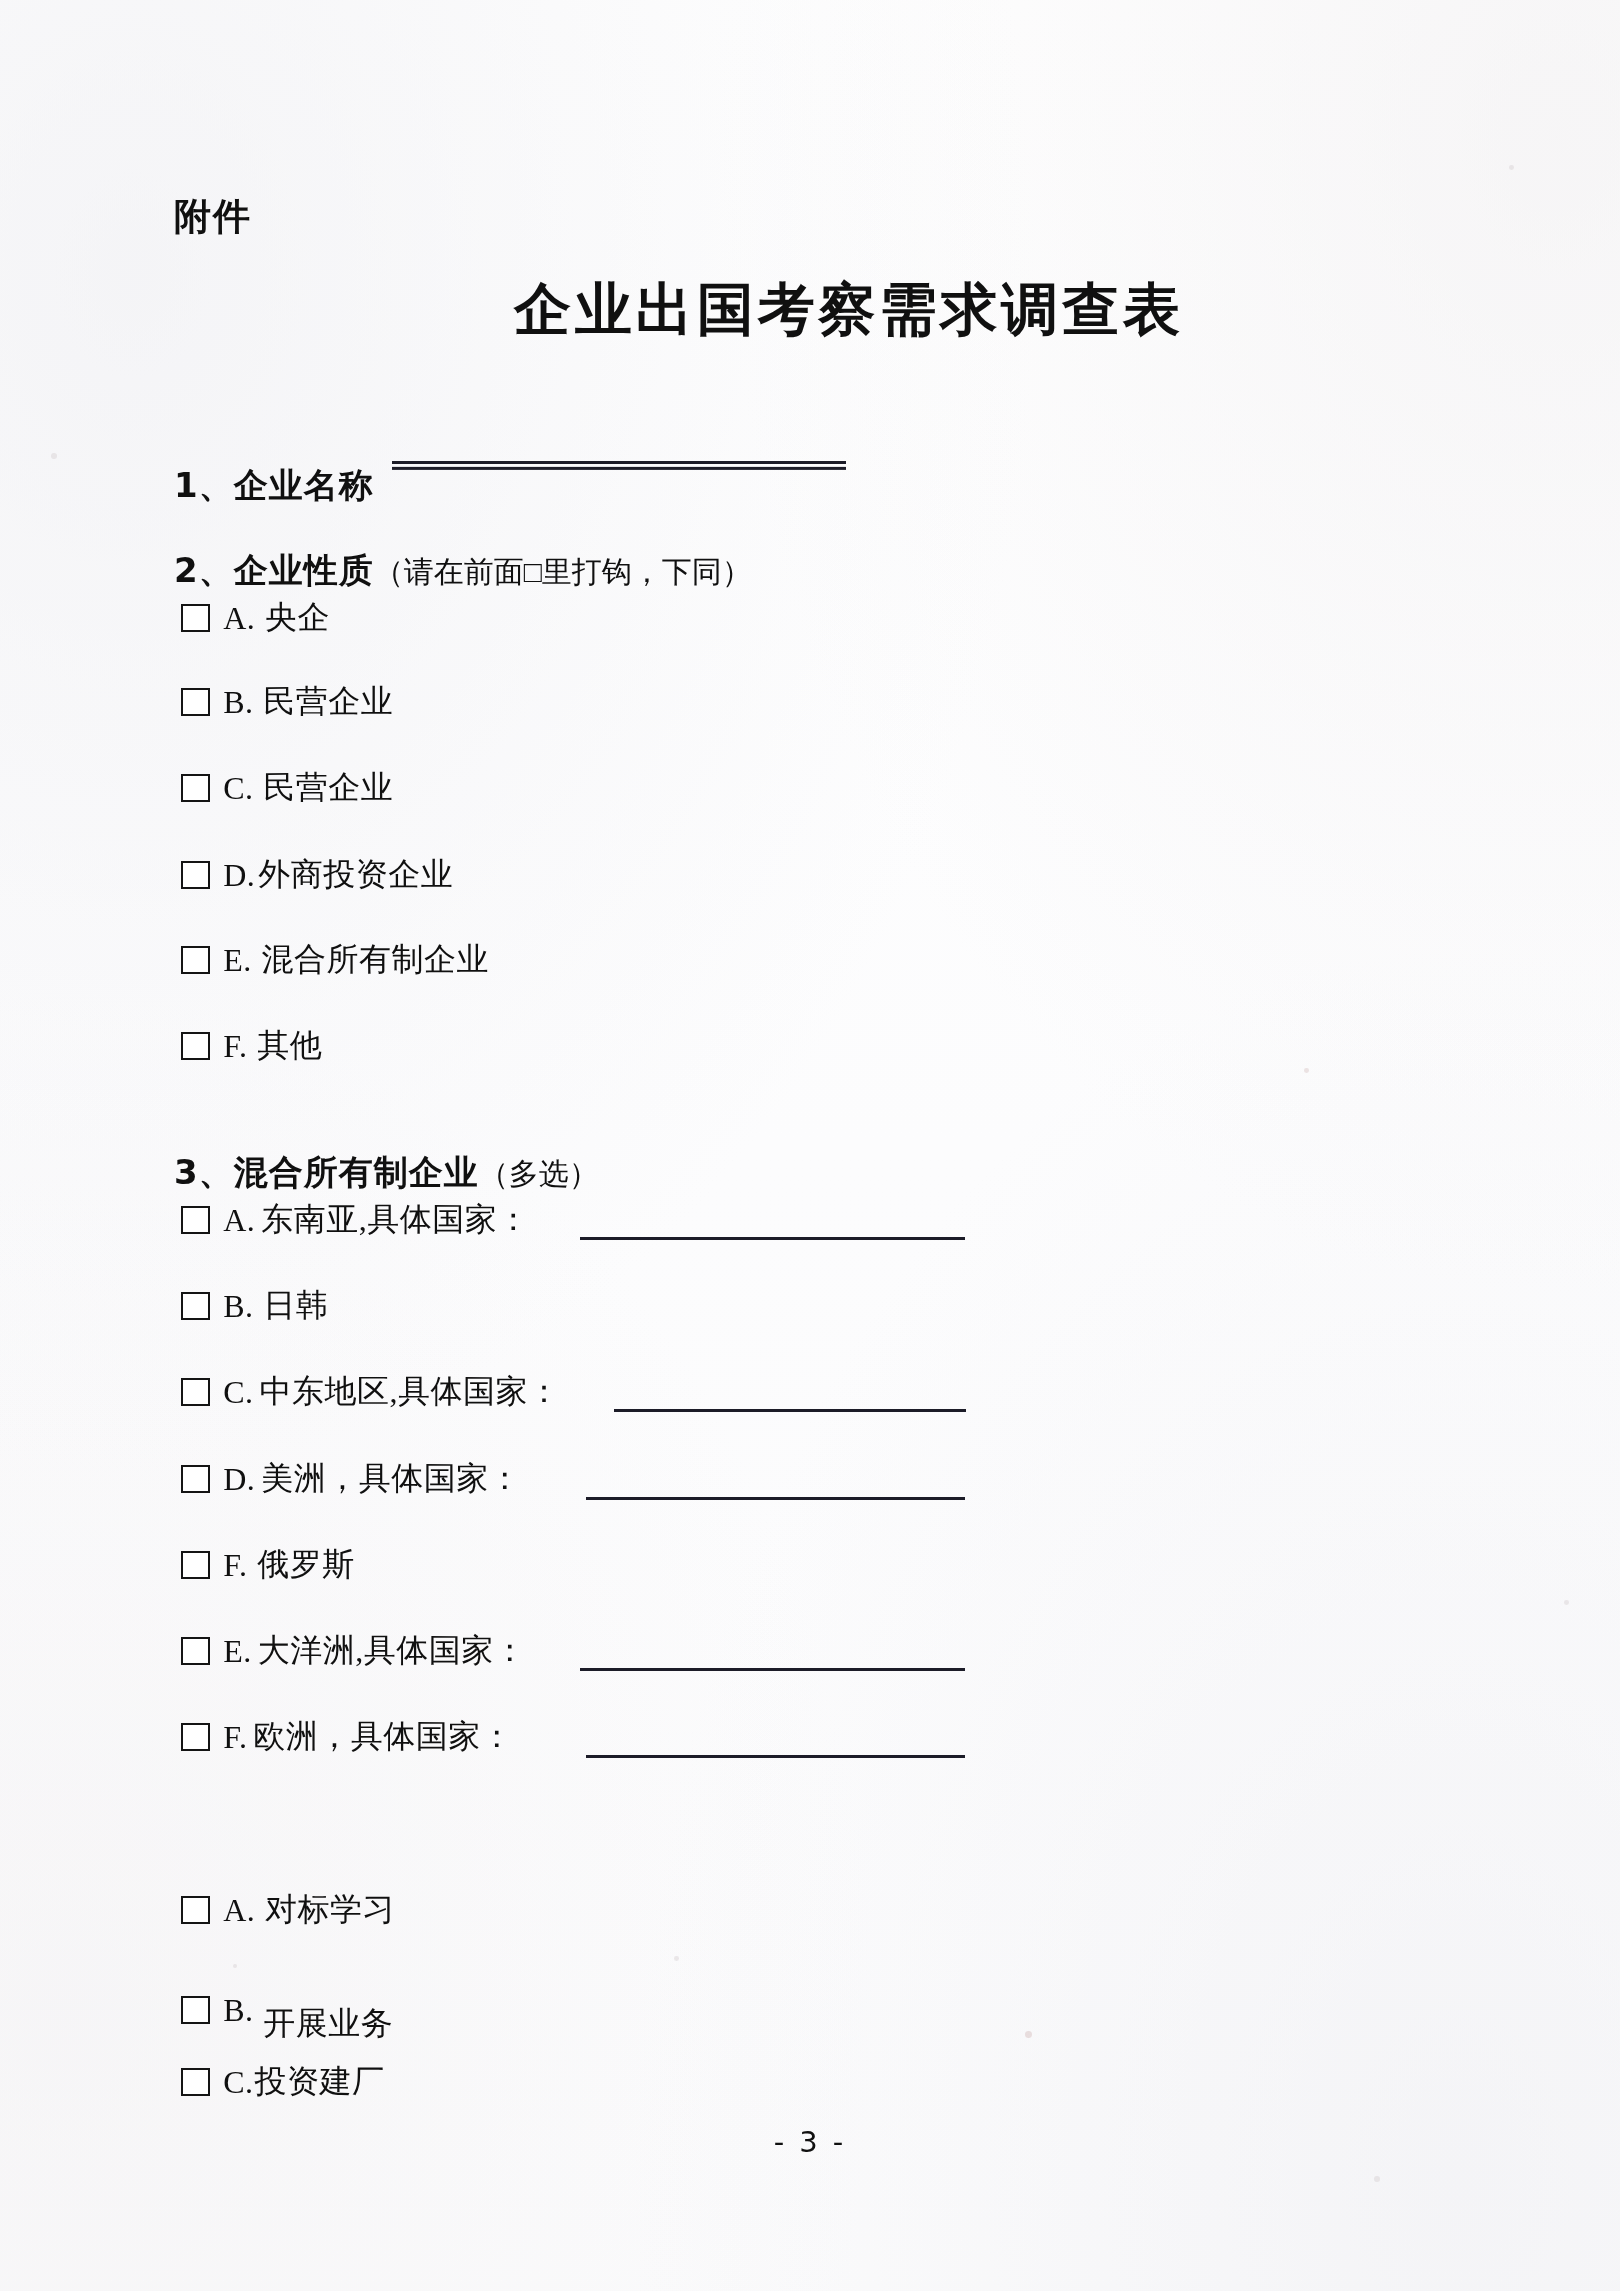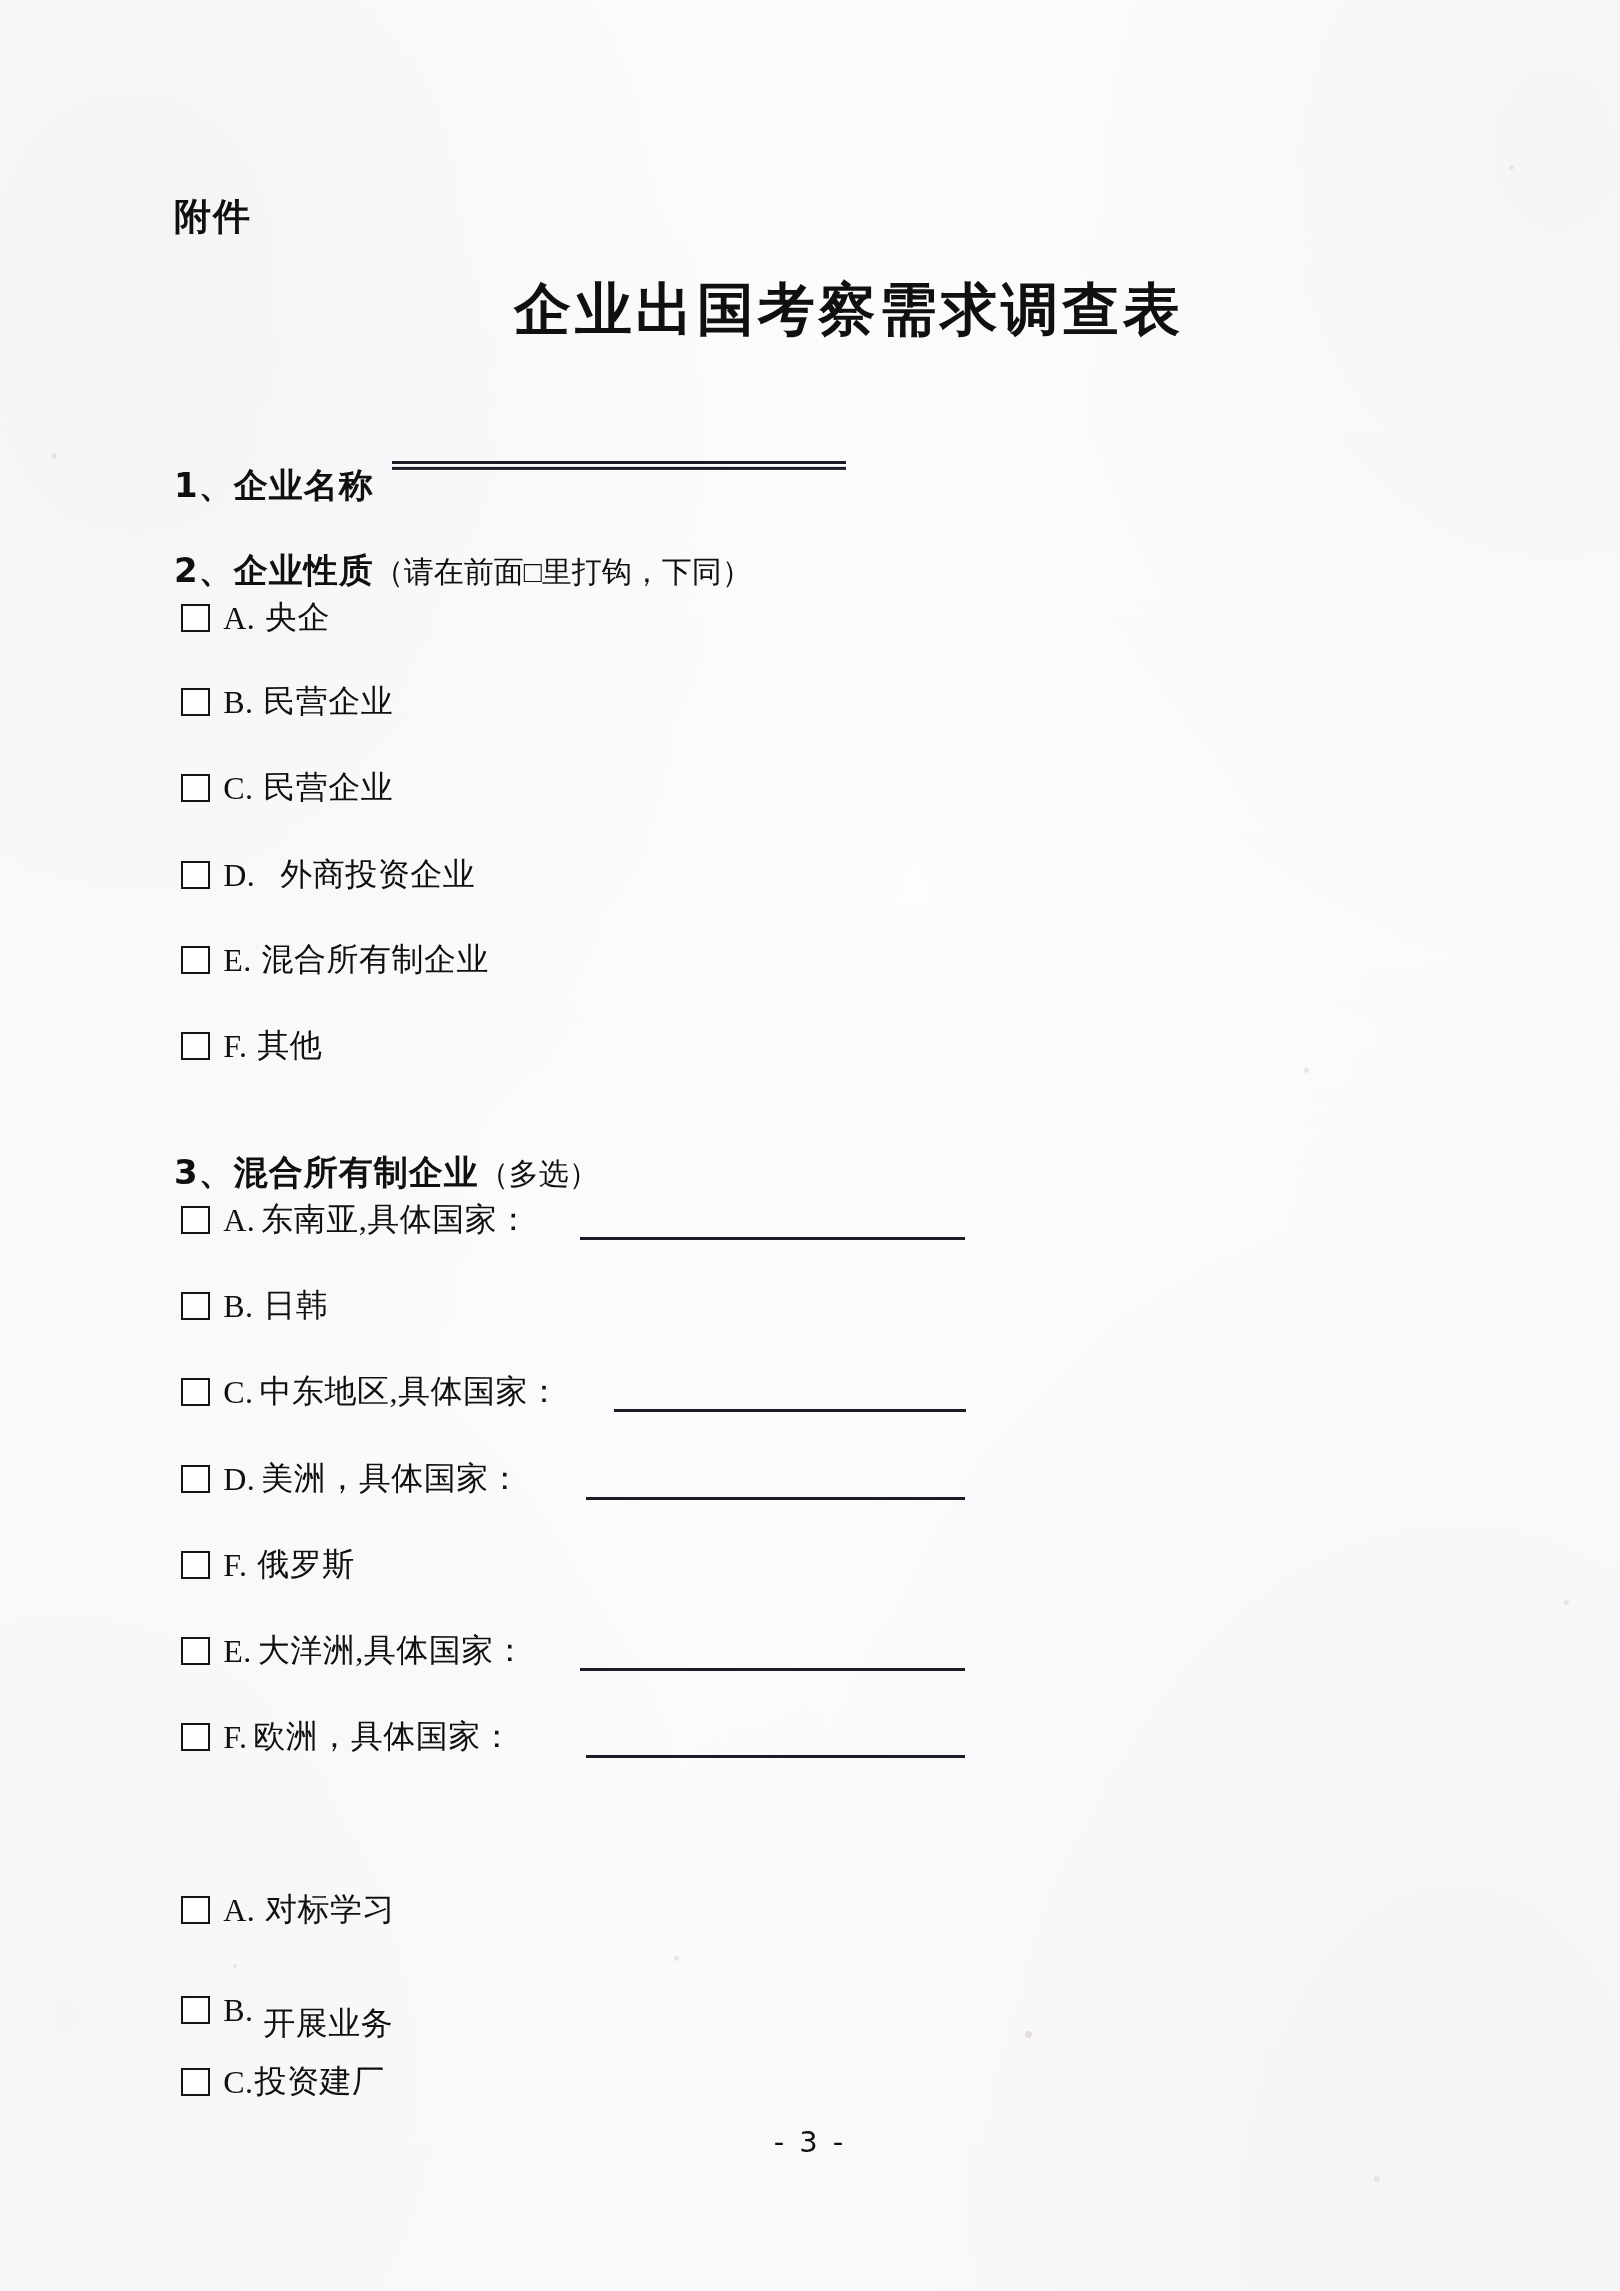--- a/index.html
+++ b/index.html
@@ -164,21 +164,21 @@
       <span class="opt-label" style="margin-left:9.8px;">民营企业</span>
     </div>
     <div class="opt" style="left:181px; top:766px;">
       <span class="cb"></span>
       <span class="opt-label">C.</span>
       <span class="opt-label" style="margin-left:9.8px;">民营企业</span>
     </div>
     <div class="opt" style="left:181px; top:853px;">
       <span class="cb"></span>
       <span class="opt-label">D.</span>
-      <span class="opt-label" style="margin-left:25px;">外商投资企业</span>
+      <span class="opt-label" style="margin-left:3px;">外商投资企业</span>
     </div>
     <div class="opt" style="left:181px; top:938px;">
       <span class="cb"></span>
       <span class="opt-label">E.</span>
       <span class="opt-label" style="margin-left:9.8px;">混合所有制企业</span>
     </div>
     <div class="opt" style="left:181px; top:1024px;">
       <span class="cb"></span>
       <span class="opt-label">F.</span>
       <span class="opt-label" style="margin-left:9.8px;">其他</span>

